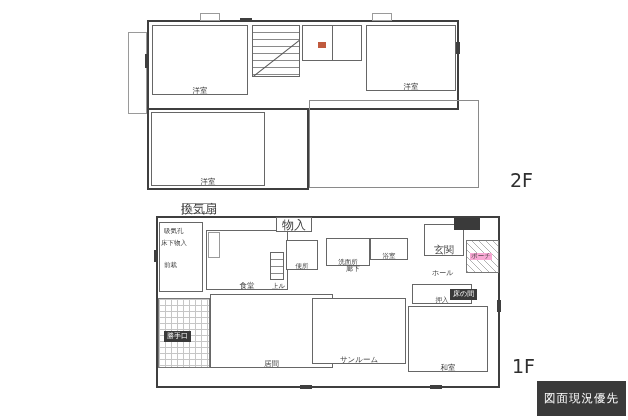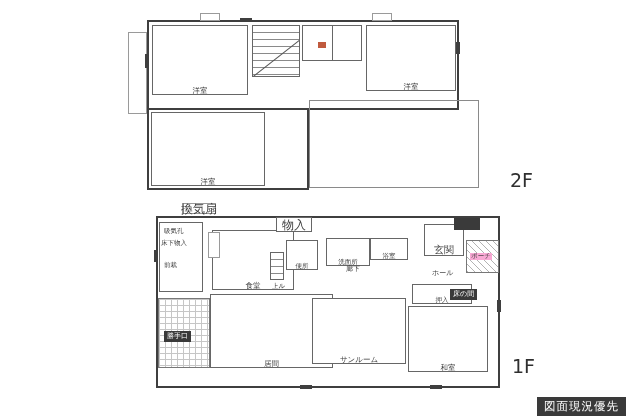--- a/index.html
+++ b/index.html
@@ -24,21 +24,21 @@
           repeating-linear-gradient(45deg,#b3b3b3 0 1px,transparent 1px 5px)}
   .hatch-grid{position:absolute;border:1px solid #777;background:
           repeating-linear-gradient(to bottom,#c6c6c6 0 1px,transparent 1px 6px),
           repeating-linear-gradient(to right,#c6c6c6 0 1px,transparent 1px 6px)}
   .tick{position:absolute;background:#3f3f3f}
   .redmark{position:absolute;background:#c05a3e}
   .vline{position:absolute;top:0;bottom:0;width:1px;background:#666}
   .onhatch{background:#f9a8d4;padding:0 1px}
   .floor-label{position:absolute;font-size:19px;color:#2f2f2f}
   .badge{position:absolute;background:#3a3a3a;color:#fff;font-size:11.5px;letter-spacing:1px;
-         padding:2px 7px;line-height:1.3}
+         padding:10px 7px;line-height:1.3}
 </style>
 </head>
 <body>
 
 <div class="canvas">
 
   <div class="shape outer" style="left:147px;top:20px;width:312px;height:90px"></div>
   <div class="shape outer" style="left:147px;top:108px;width:162px;height:82px"></div>
   <div class="shape thin" style="left:128px;top:32px;width:19px;height:82px"></div>
   <div class="shape balcony" style="left:309px;top:100px;width:170px;height:88px"></div>
@@ -77,21 +77,21 @@
 
   <div class="shape thin" style="left:182px;top:203px;width:34px;height:11px;display:flex;align-items:center;justify-content:center">
     <span class="rlabel" style="font-size:12px">換気扇</span>
   </div>
 
   <div class="shape room" style="left:159px;top:222px;width:44px;height:70px"></div>
   <span class="flabel" style="left:164px;top:228px;font-size:6.5px">吸気孔</span>
   <span class="flabel" style="left:161px;top:240px;font-size:6.5px">床下物入</span>
   <span class="flabel" style="left:164px;top:262px;font-size:6.5px">前栽</span>
 
-  <div class="shape room" style="left:212px;top:230px;width:82px;height:60px">
+  <div class="shape room" style="left:206px;top:230px;width:82px;height:60px">
     <span class="rlabel">食堂</span>
   </div>
   <div class="shape thin" style="left:208px;top:232px;width:12px;height:26px"></div>
 
   <div class="shape room" style="left:276px;top:217px;width:36px;height:15px">
     <span class="rlabel" style="font-size:12px">物入</span>
   </div>
   <div class="shape room" style="left:286px;top:240px;width:32px;height:30px">
     <span class="rlabel" style="font-size:6.5px">便所</span>
   </div>

